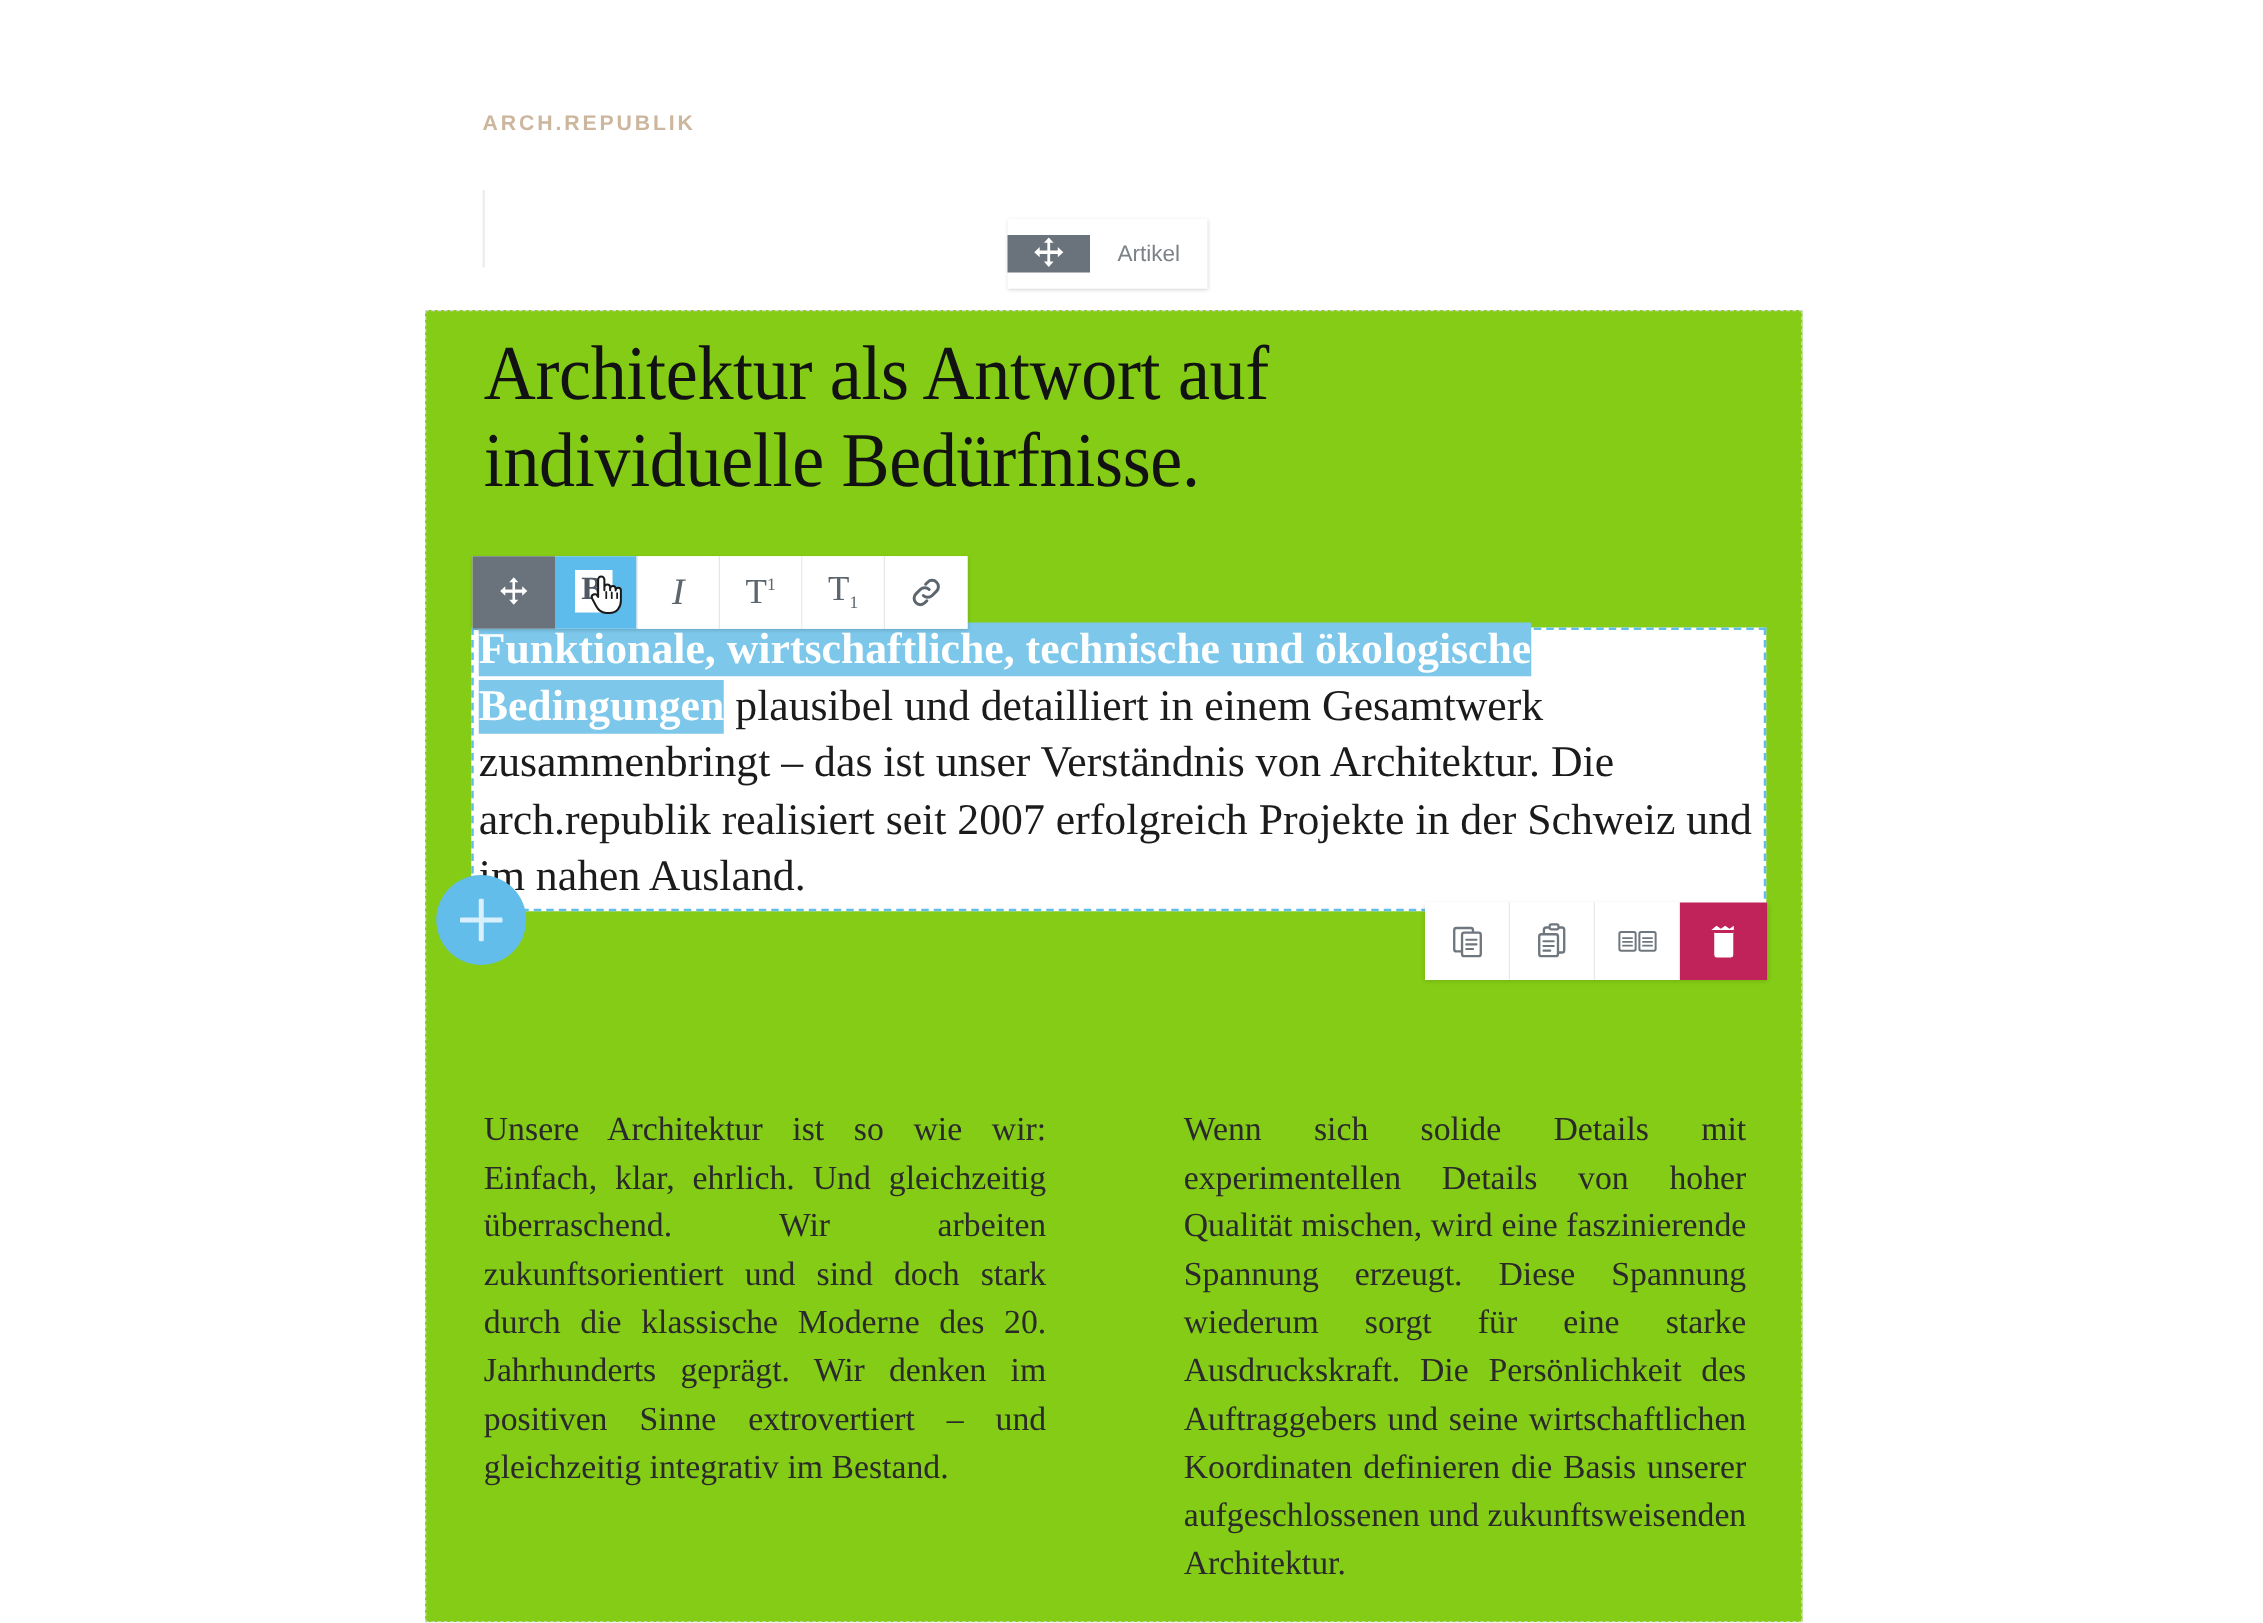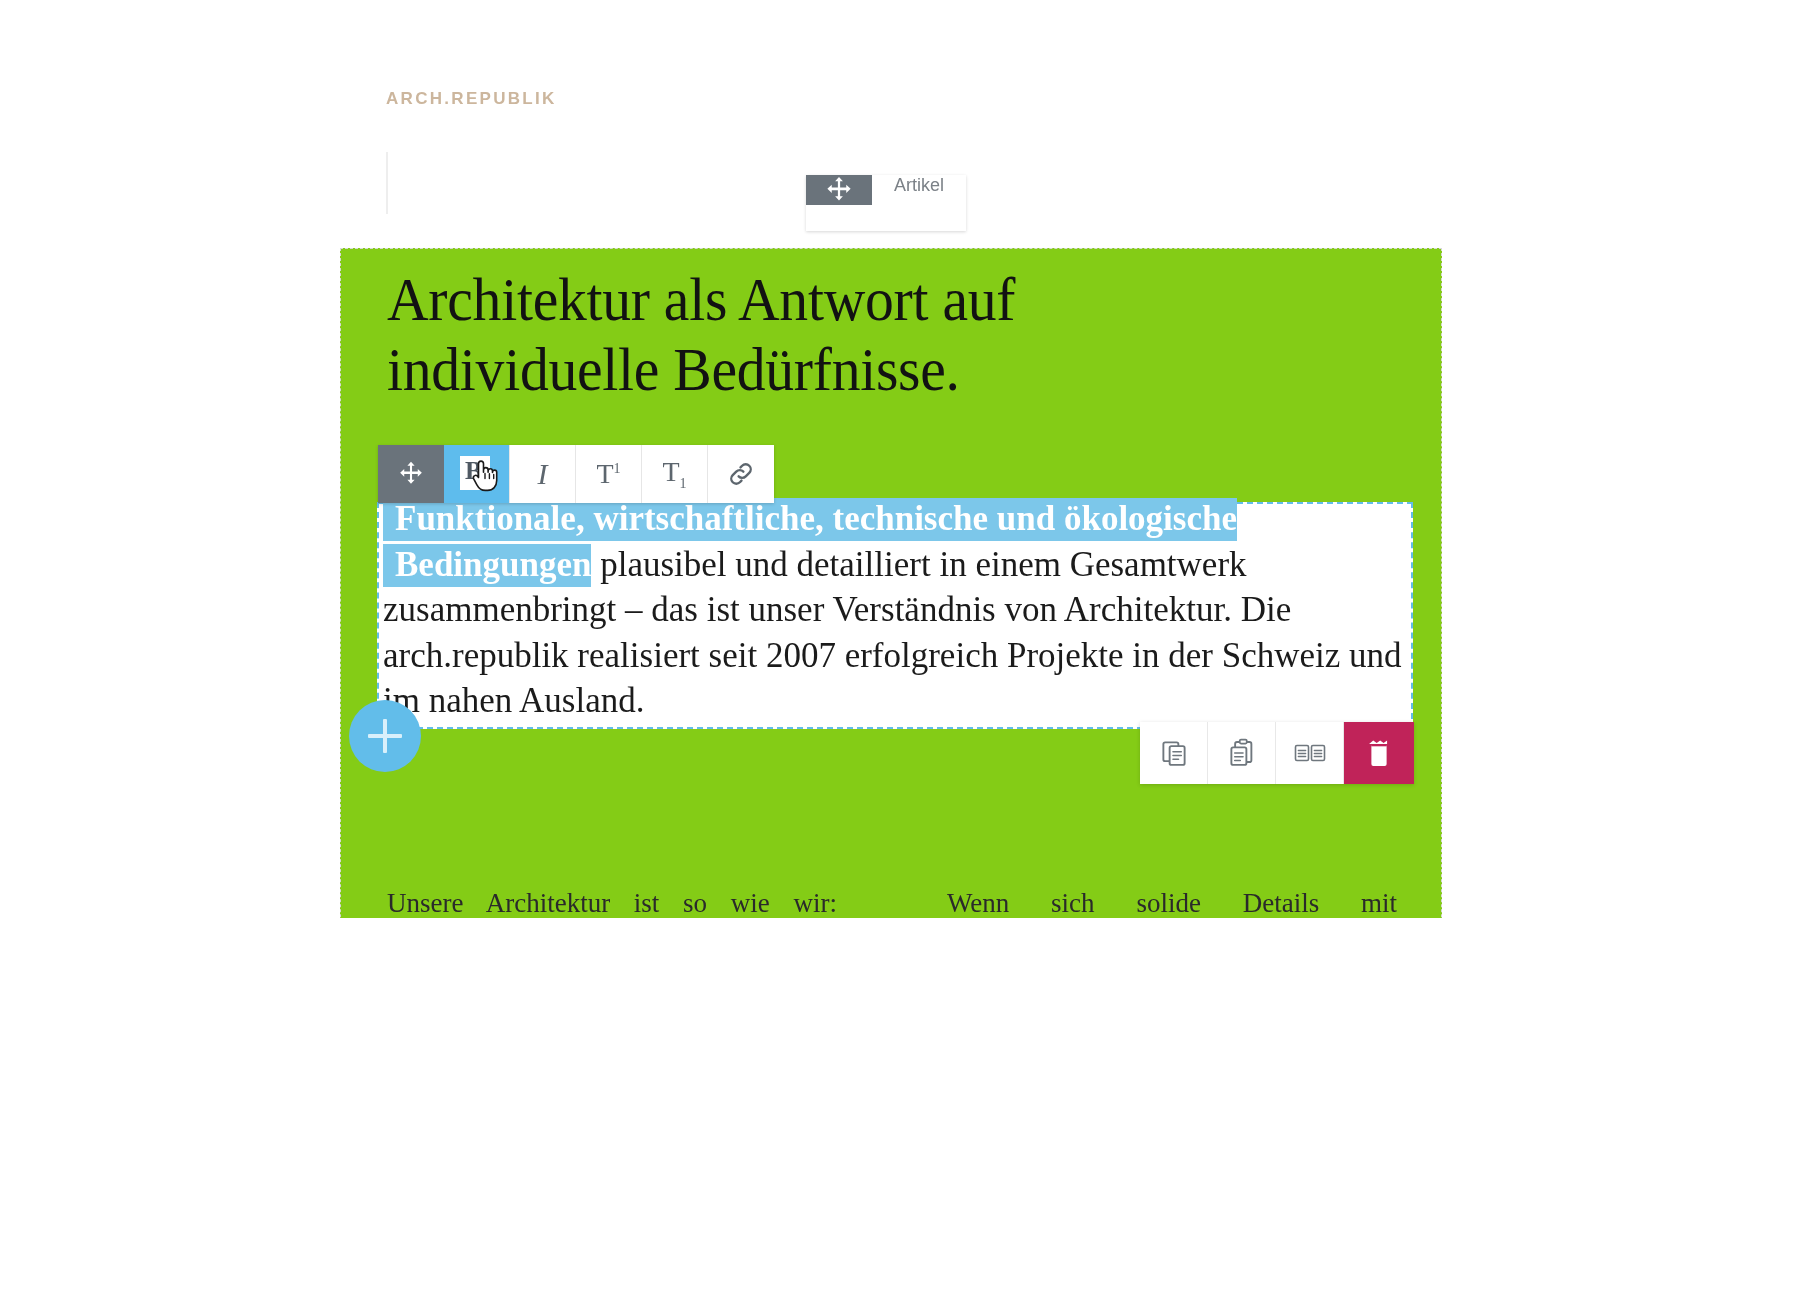--- a/index.html
+++ b/index.html
@@ -4,21 +4,21 @@
 <style>
   * { box-sizing: border-box; }
   html, body {
     margin: 0; padding: 0;
     background: #ffffff;
     font-family: "Liberation Sans", sans-serif;
   }
   #page {
     position: relative;
     width: 1810px;
-    height: 918px;
+    height: 1298px;
     background: #ffffff;
     overflow: hidden;
   }
 
   
   .brand {
     position: absolute;
     left: 386px;
     top: 89px;
     font-family: "Liberation Sans", sans-serif;
@@ -38,21 +38,21 @@
     height: 62px;
     background: #eeeeee;
   }
 
   
   .block-chip {
     position: absolute;
     left: 806px;
     top: 175px;
     display: flex;
-    align-items: flex-start;
+    align-items: center;
     height: 56px;
     background: #ffffff;
     box-shadow: 0 1px 3px rgba(0,0,0,.16);
     z-index: 30;
   }
   .chip-handle {
     width: 66px;
     background: #6a737b;
     display: flex;
     align-items: center;
@@ -146,21 +146,21 @@
     font-size: 35px;
     line-height: 1.30;
     color: #1b1b1b;
   }
   .sel {
     background: #7cc7ea;
     color: #ffffff;
     font-weight: 700;
     box-decoration-break: clone;
     -webkit-box-decoration-break: clone;
-    padding: 1px 0 3px 12px;
+    padding: 1px 0 3px 0;
   }
 
   
   .add-btn {
     position: absolute;
     left: 349px;
     top: 700px;
     width: 72px;
     height: 72px;
     border-radius: 50%;

